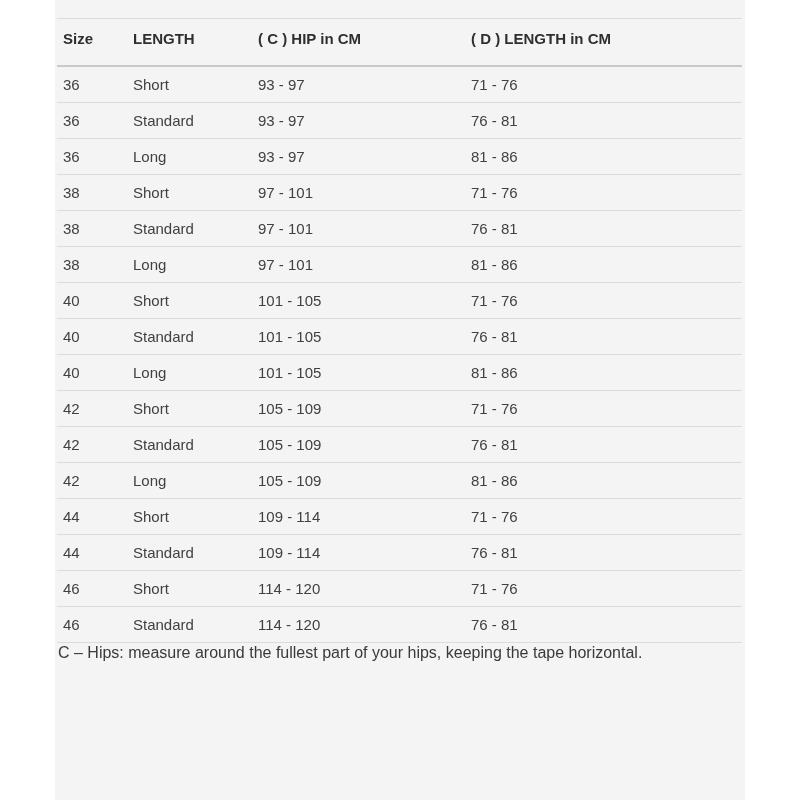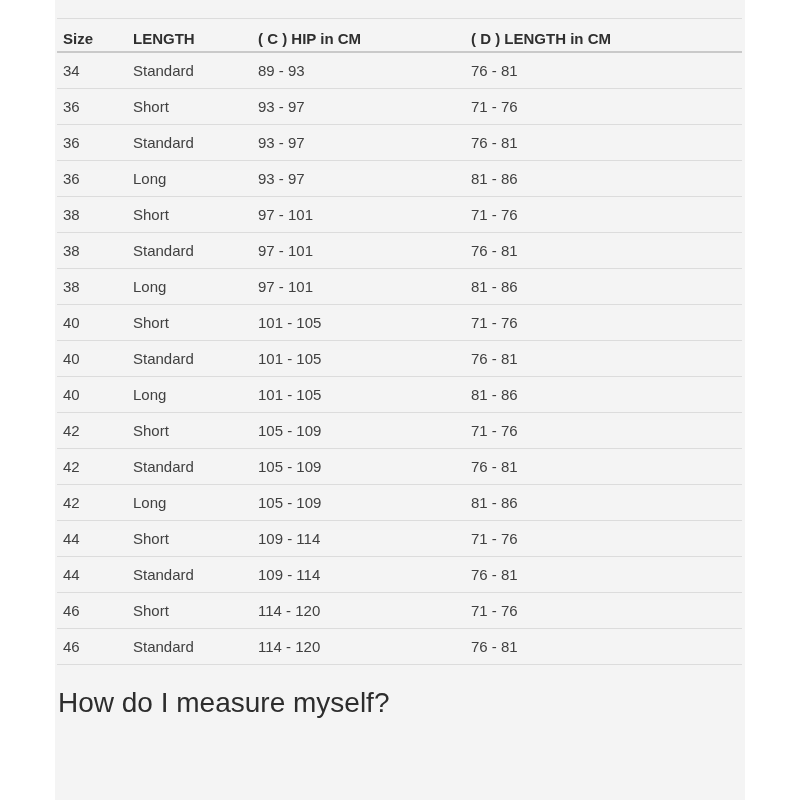--- a/index.html
+++ b/index.html
@@ -28,21 +28,21 @@
     width: 100%;
     border-collapse: collapse;
     border-top: 1px solid #dcdcdc;
     font-size: 15px;
   }
   table.size-chart th {
     text-align: left;
     font-size: 15px;
     font-weight: bold;
     color: #2f2f2f;
-    padding: 10px 0 3px 6px;
+    padding: 10px 0 17px 6px;
     border-bottom: 2px solid #c9c9c9;
     line-height: 19px;
     white-space: nowrap;
   }
   table.size-chart td {
     padding: 8px 0 8px 6px;
     border-bottom: 1px solid #dcdcdc;
     color: #414141;
     line-height: 19px;
     white-space: nowrap;
@@ -79,26 +79,20 @@
     </colgroup>
     <thead>
       <tr>
         <th>Size</th>
         <th>LENGTH</th>
         <th>( C ) HIP in CM</th>
         <th>( D ) LENGTH in CM</th>
       </tr>
     </thead>
     <tbody>
-        <tr>
-          <td>34</td>
-          <td>Standard</td>
-          <td>89 - 93</td>
-          <td>76 - 81</td>
-        </tr>
         <tr>
           <td>36</td>
           <td>Short</td>
           <td>93 - 97</td>
           <td>71 - 76</td>
         </tr>
         <tr>
           <td>36</td>
           <td>Standard</td>
           <td>93 - 97</td>
@@ -184,17 +178,17 @@
         </tr>
         <tr>
           <td>46</td>
           <td>Standard</td>
           <td>114 - 120</td>
           <td>76 - 81</td>
         </tr>
       </tbody>
   </table>
 
-  <h2 class="measure-heading">How do I measure myself?</h2>
 
+  <p class="instruction">C – Hips: measure around the fullest part of your hips, keeping the tape horizontal.</p>
 
 
 </div>
 
 </body></html>

